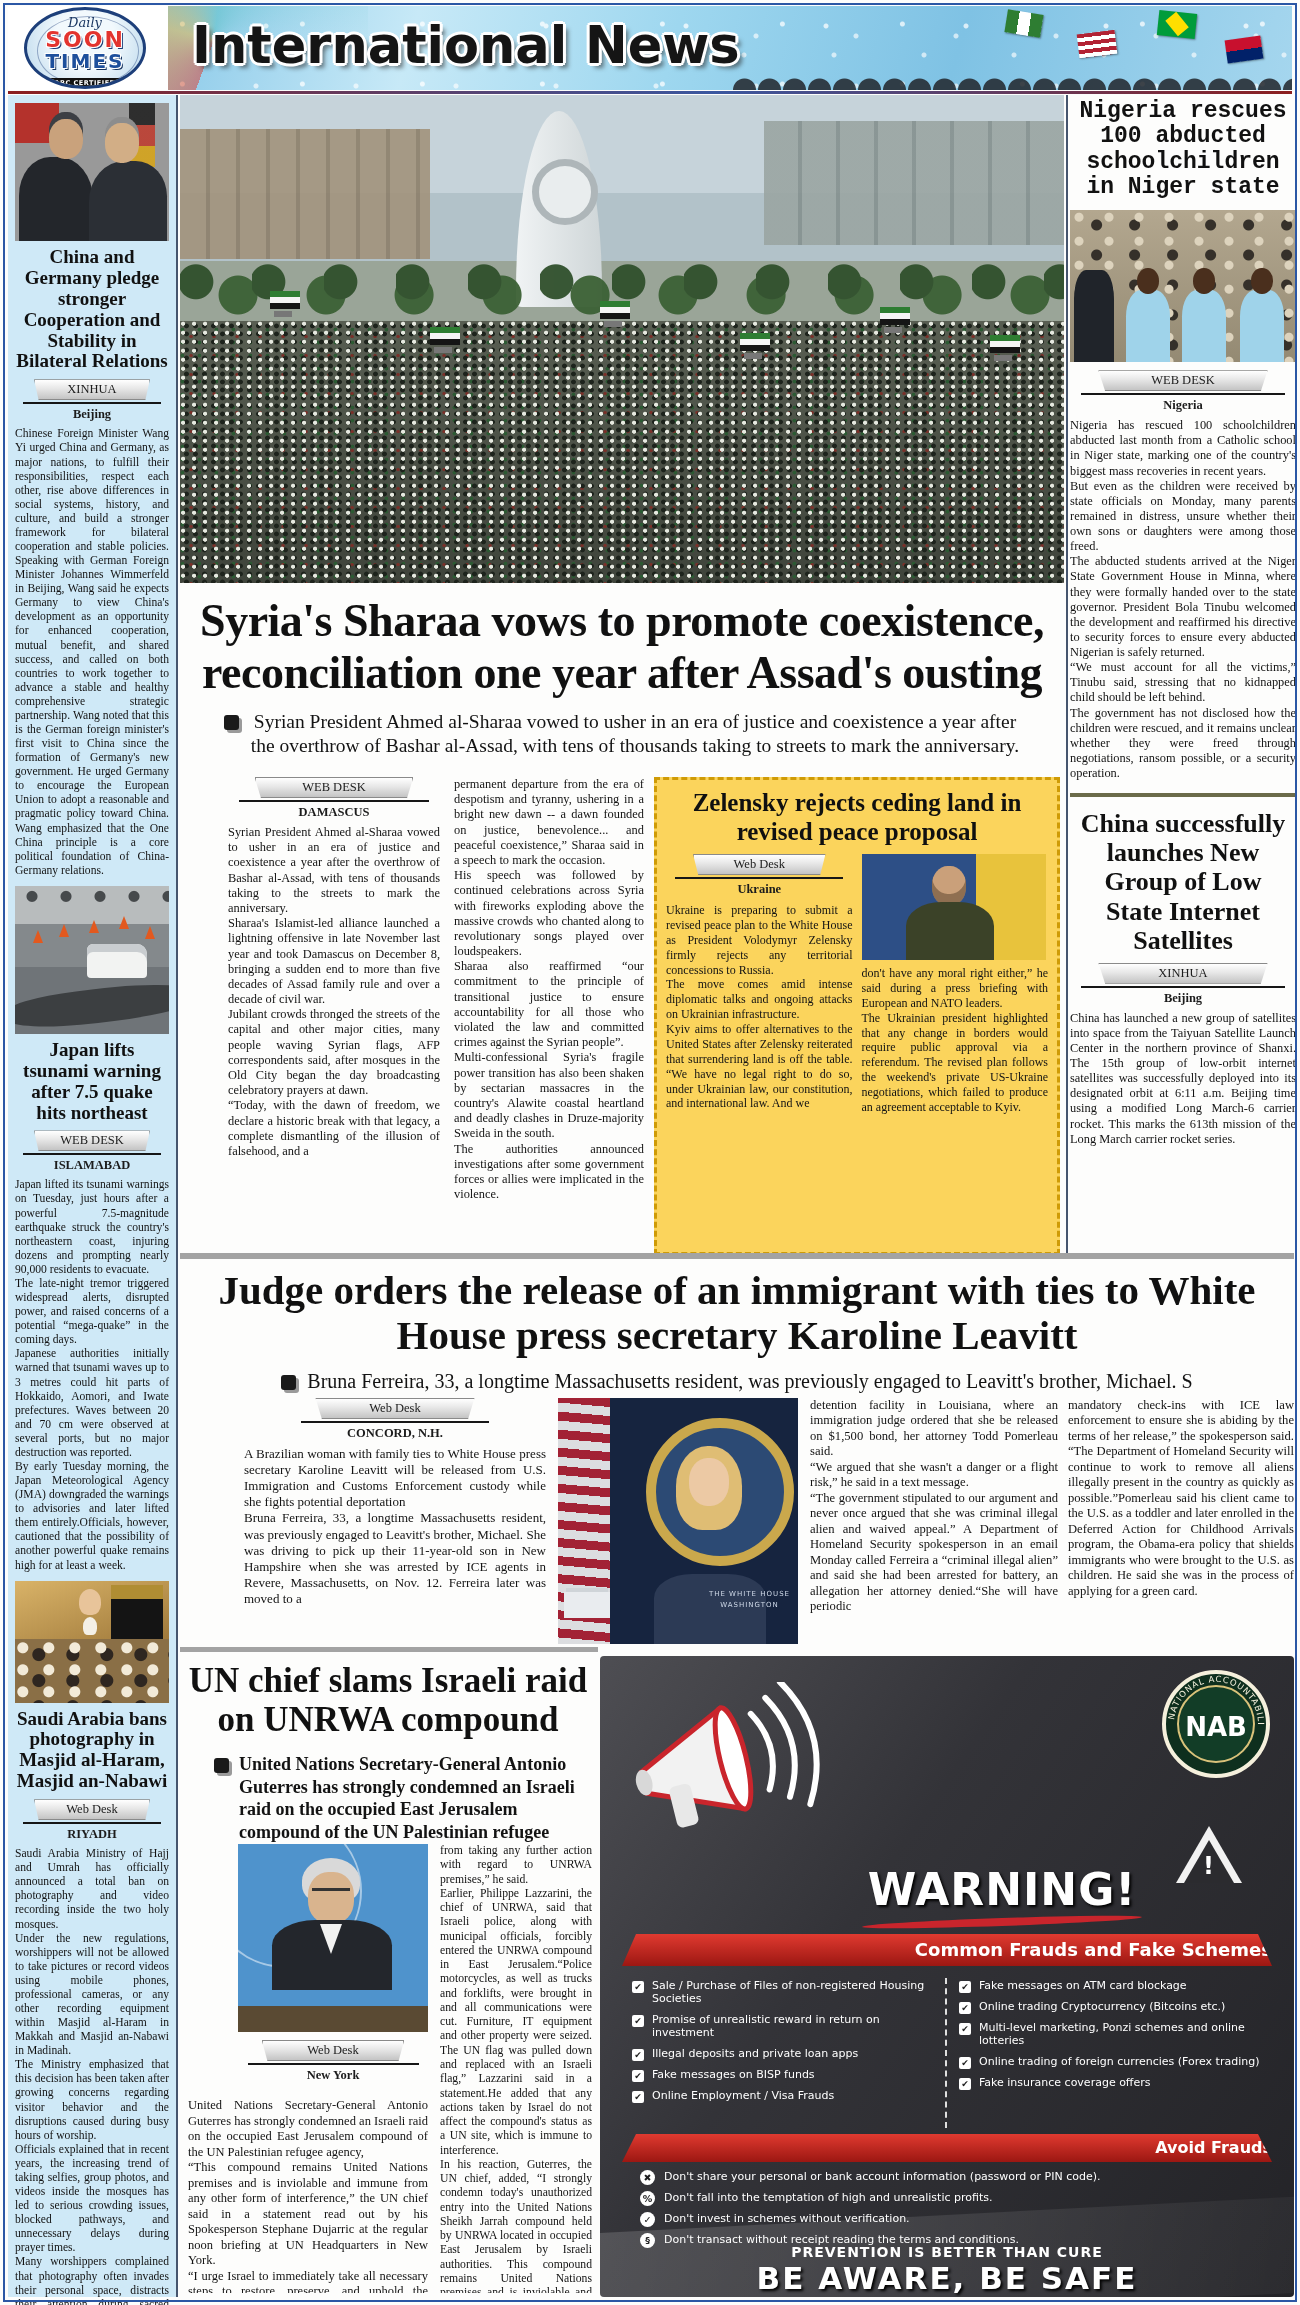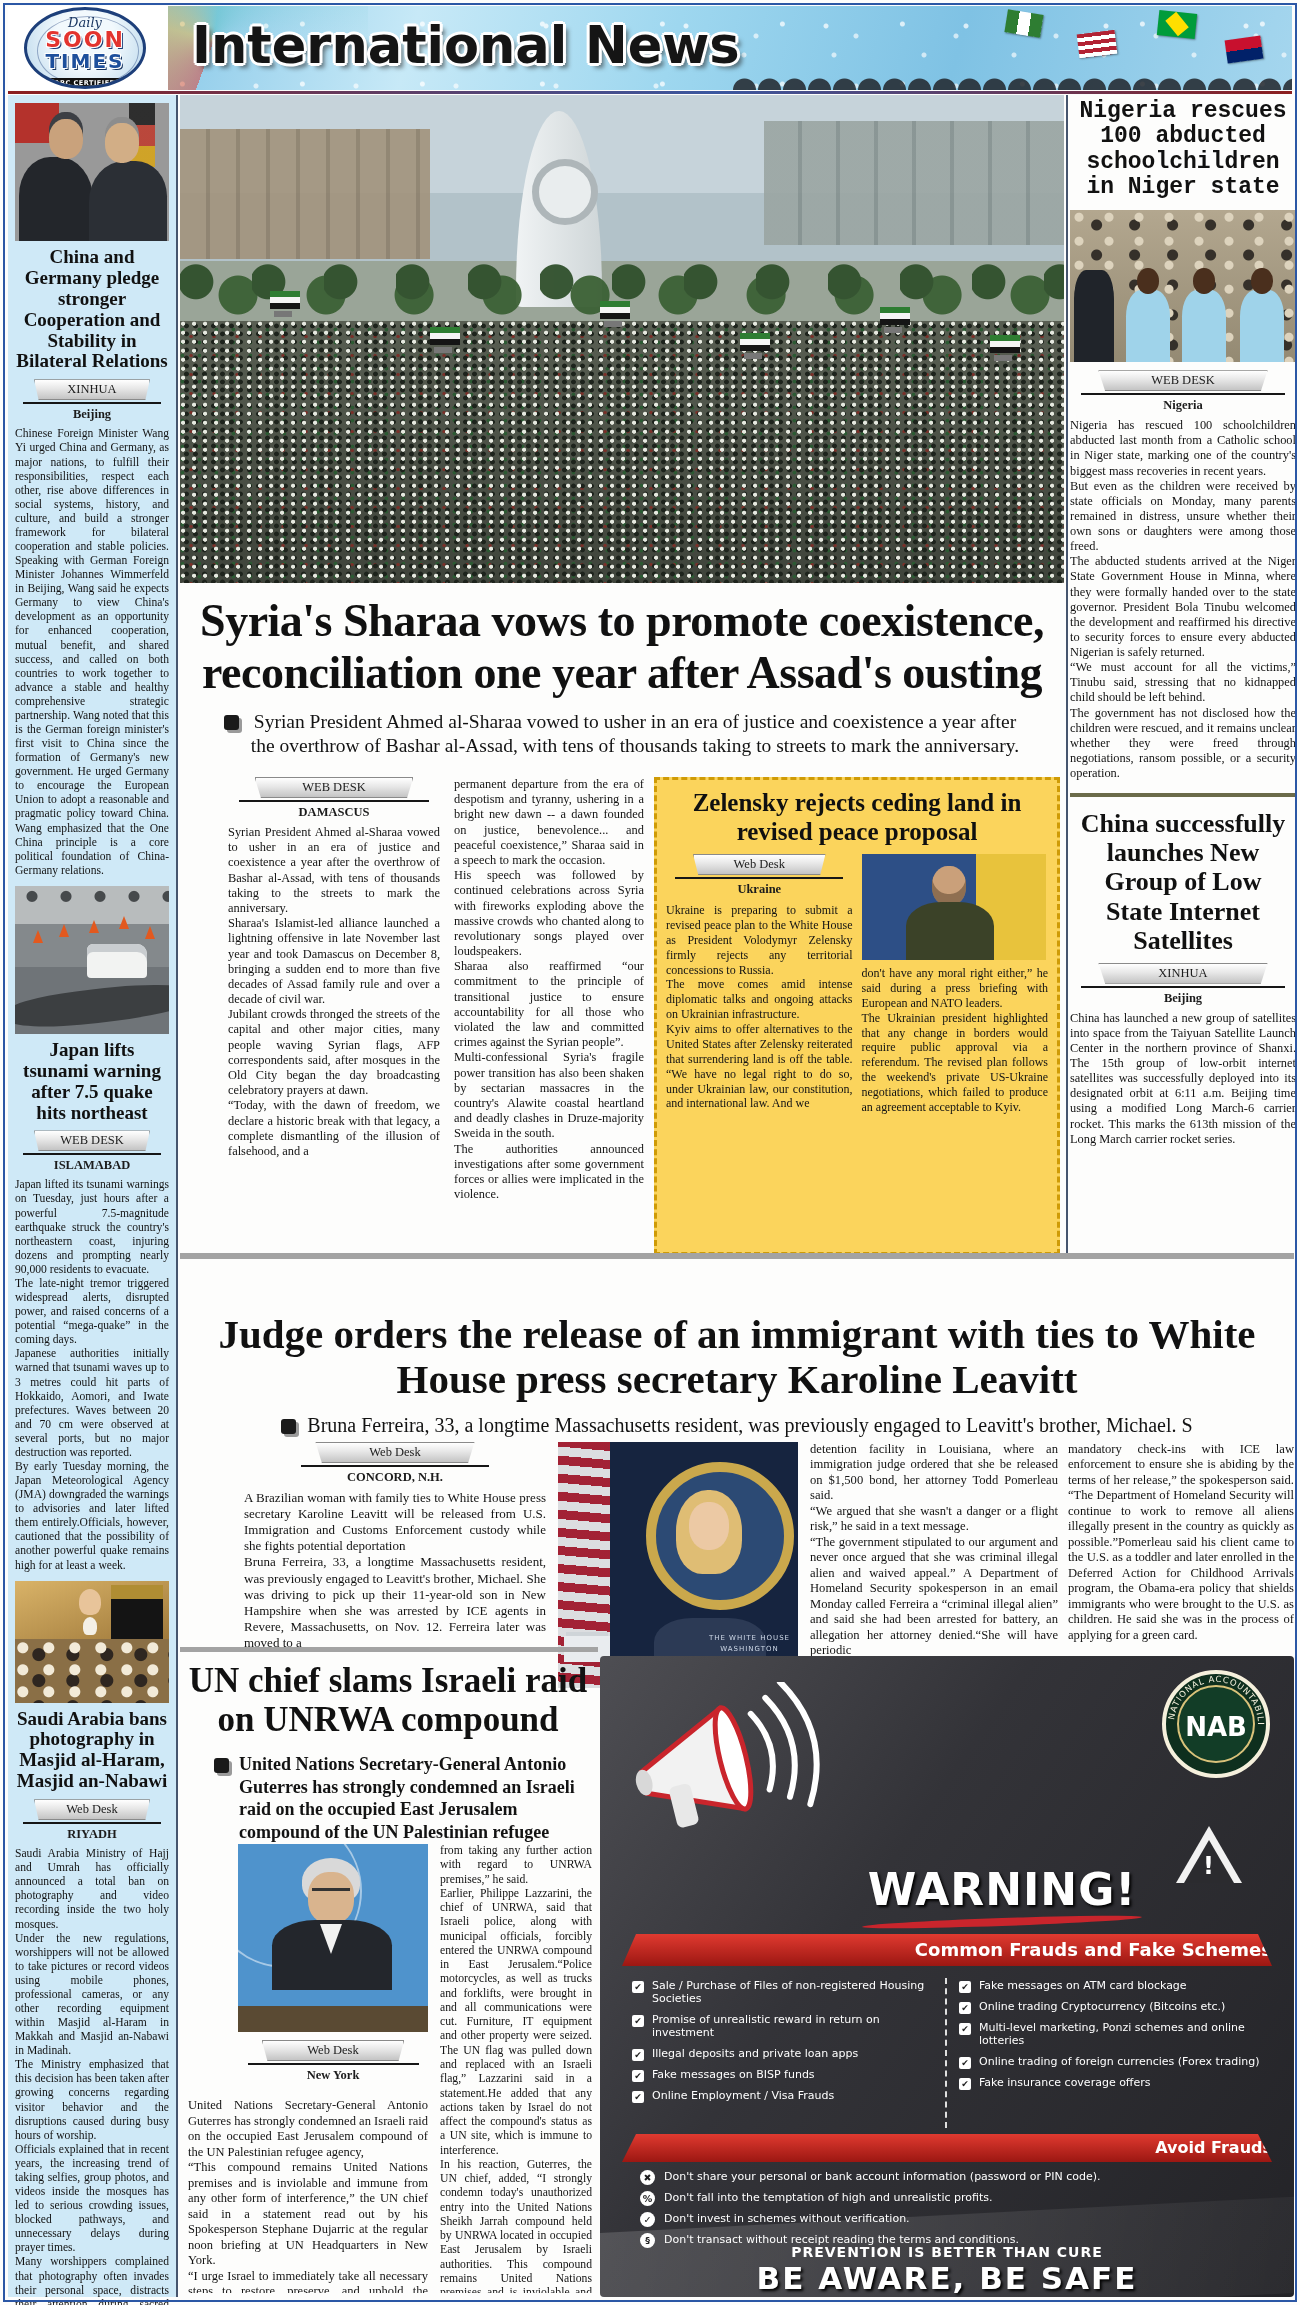--- a/index.html
+++ b/index.html
@@ -105,21 +105,21 @@
   .zcol .jtext{font-size:12px;line-height:1.24;margin-top:6px;}
   .zbox .bybox{width:70%;}
   
   .right-col{position:absolute;left:1070px;top:95px;width:226px;height:1160px;overflow:hidden;}
   .rc-h1{font-size:23px;line-height:1.1;margin:4px 2px 10px;font-family:Liberation Mono, monospace;}
   .rc-h2{font-size:26px;line-height:1.12;margin:12px 6px 8px;}
   .right-col .body{font-size:12.4px;line-height:1.22;}
   .rc-div{height:4px;background:#6b6b4a;margin:12px 0 0;}
   
   .hrule-judge{position:absolute;left:180px;top:1253px;width:1114px;height:6px;background:#a3a3a3;}
-  .judge{position:absolute;left:180px;top:1264px;width:1114px;height:380px;margin-top:44px;}
+  .judge{position:absolute;left:180px;top:1264px;width:1114px;height:380px;}
   .judge-h{font-size:41px;line-height:1.1;margin:4px 20px 0;}
   .judge-sub{display:flex;gap:11px;justify-content:center;margin:12px 30px 0;font-size:20px;color:#131313;}
   .judge-body{position:absolute;left:0;top:134px;width:1114px;height:246px;}
   .jcol{position:absolute;top:0;bottom:0;overflow:hidden;}
   .jcol1{left:64px;width:302px;}
   .jcol1 .jtext{font-size:13px;line-height:1.24;margin-top:4px;}
   .jcol3{left:630px;width:248px;}
   .jcol4{left:888px;width:226px;}
   .jcol3 .jtext,.jcol4 .jtext{font-size:12.6px;line-height:1.23;}
   .ph-lev{left:378px;top:0;width:240px;height:246px;}

